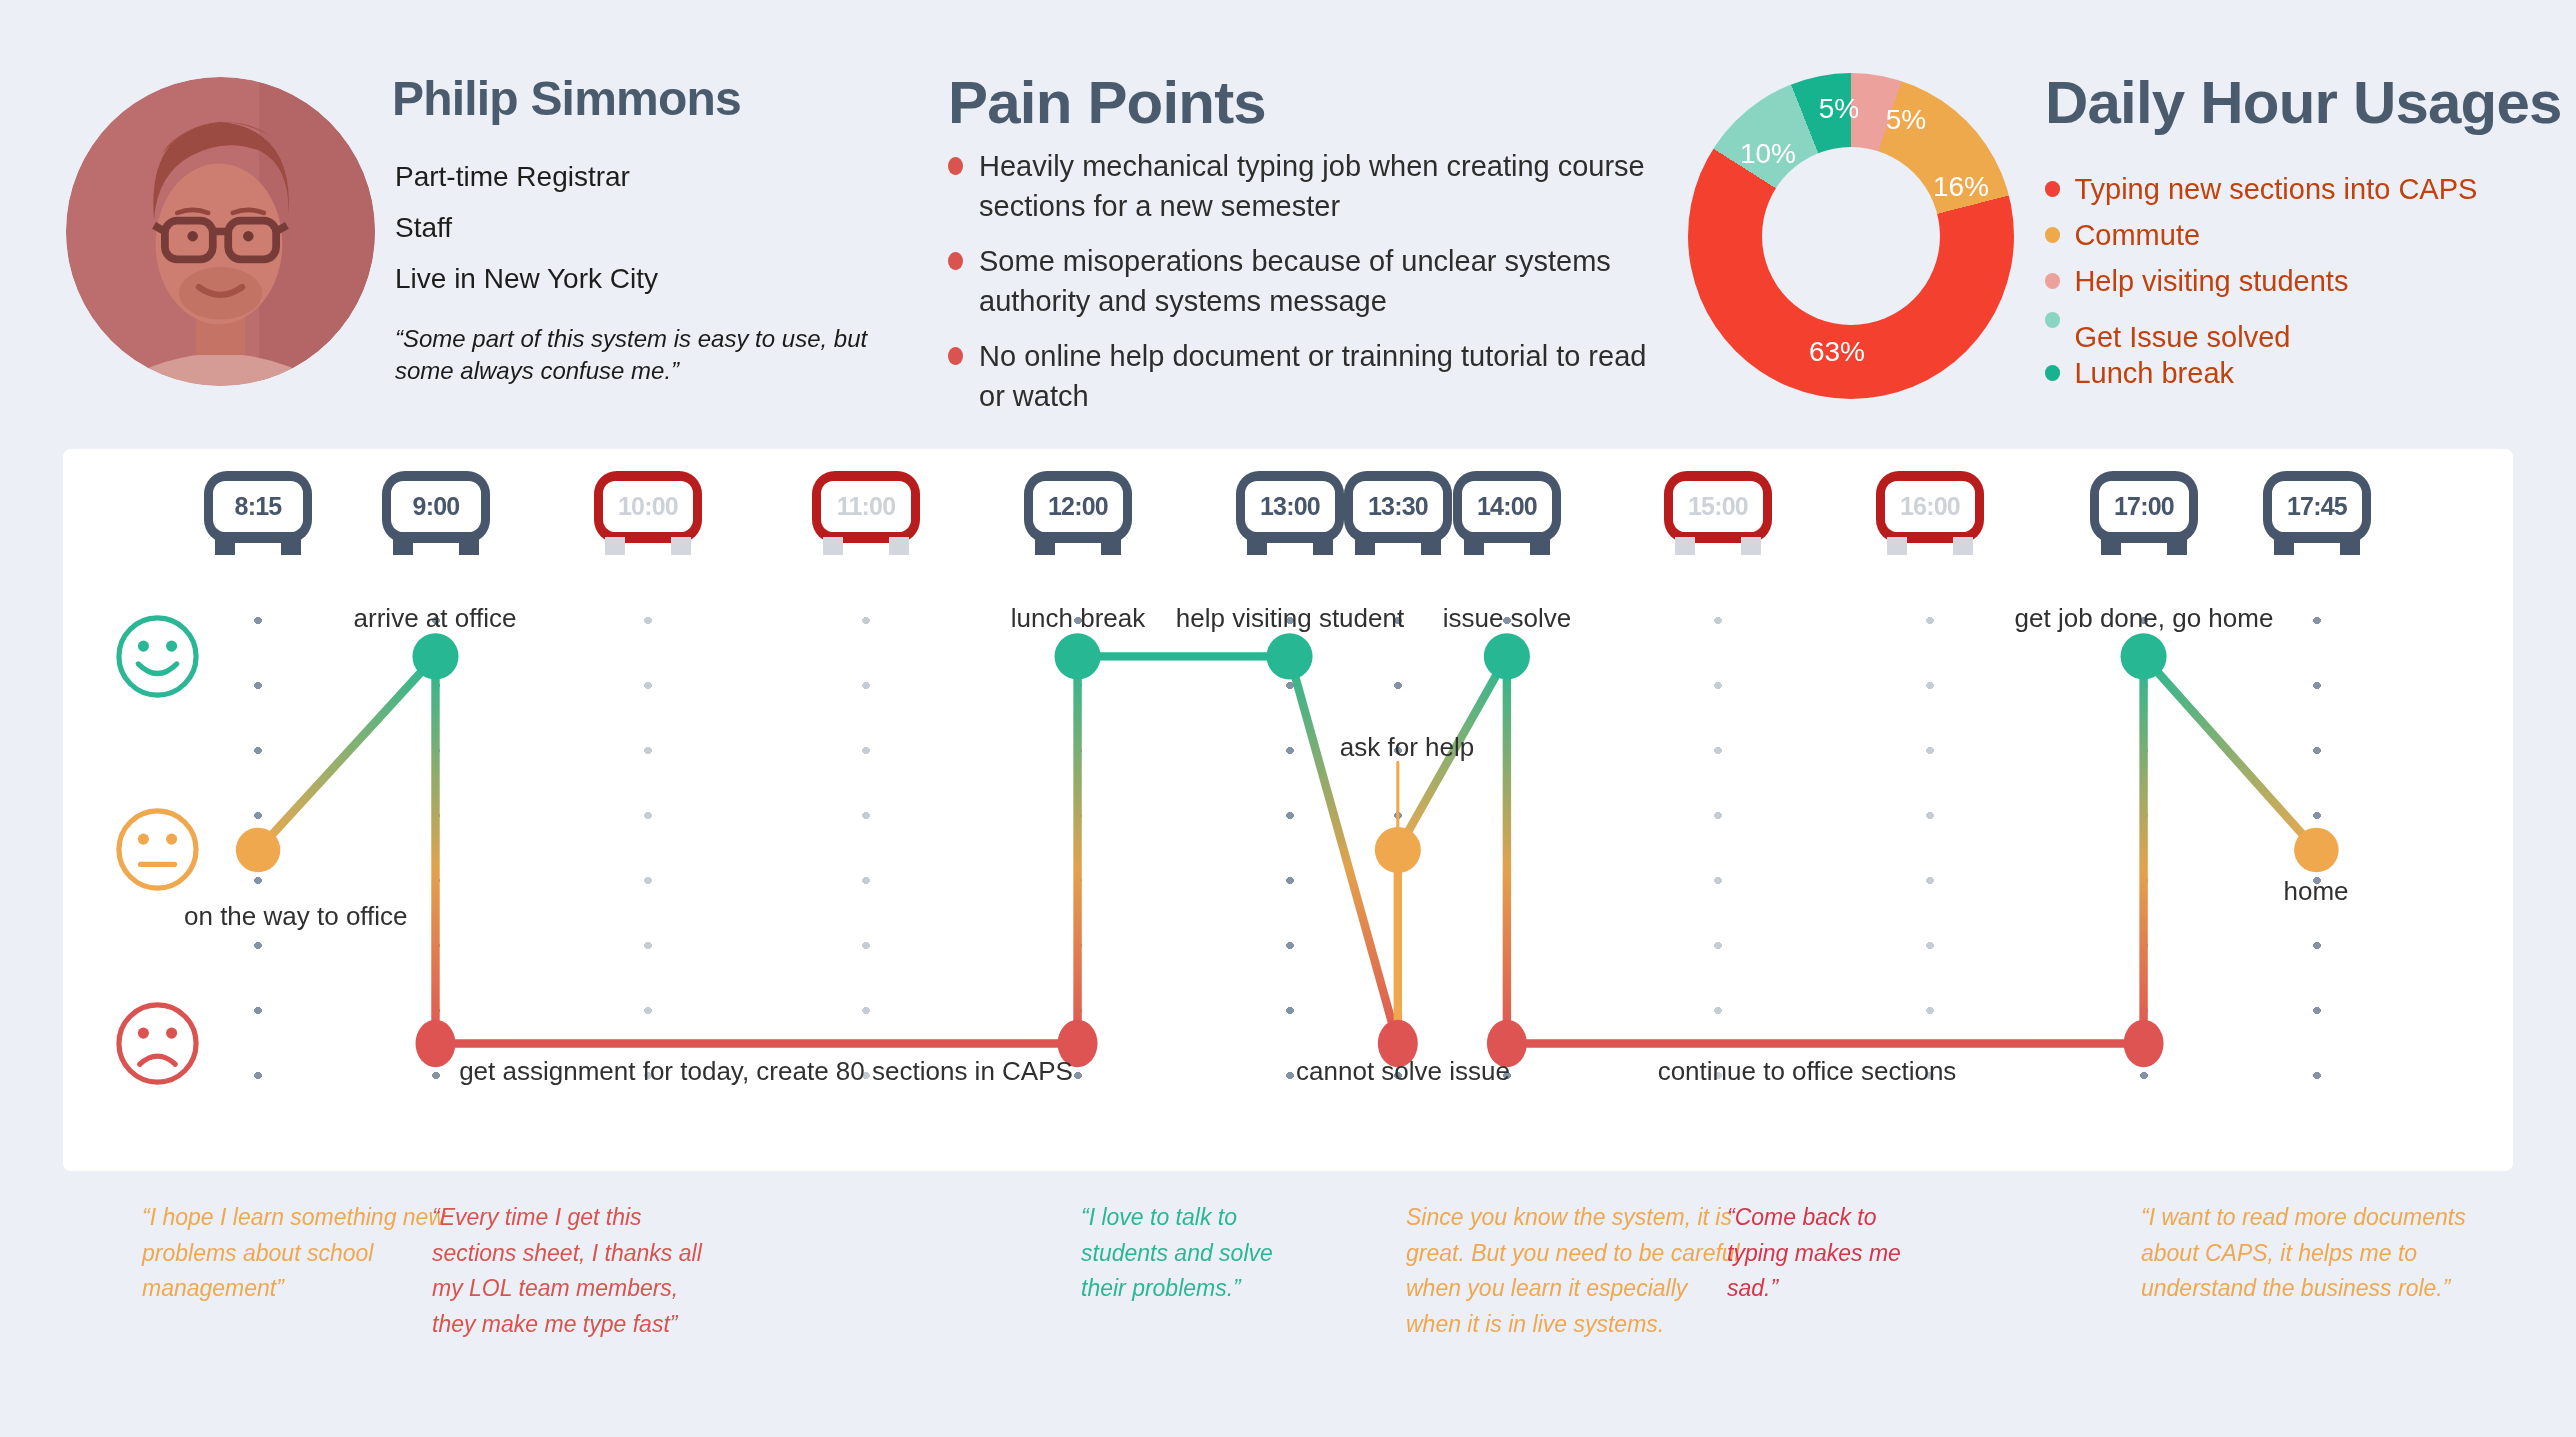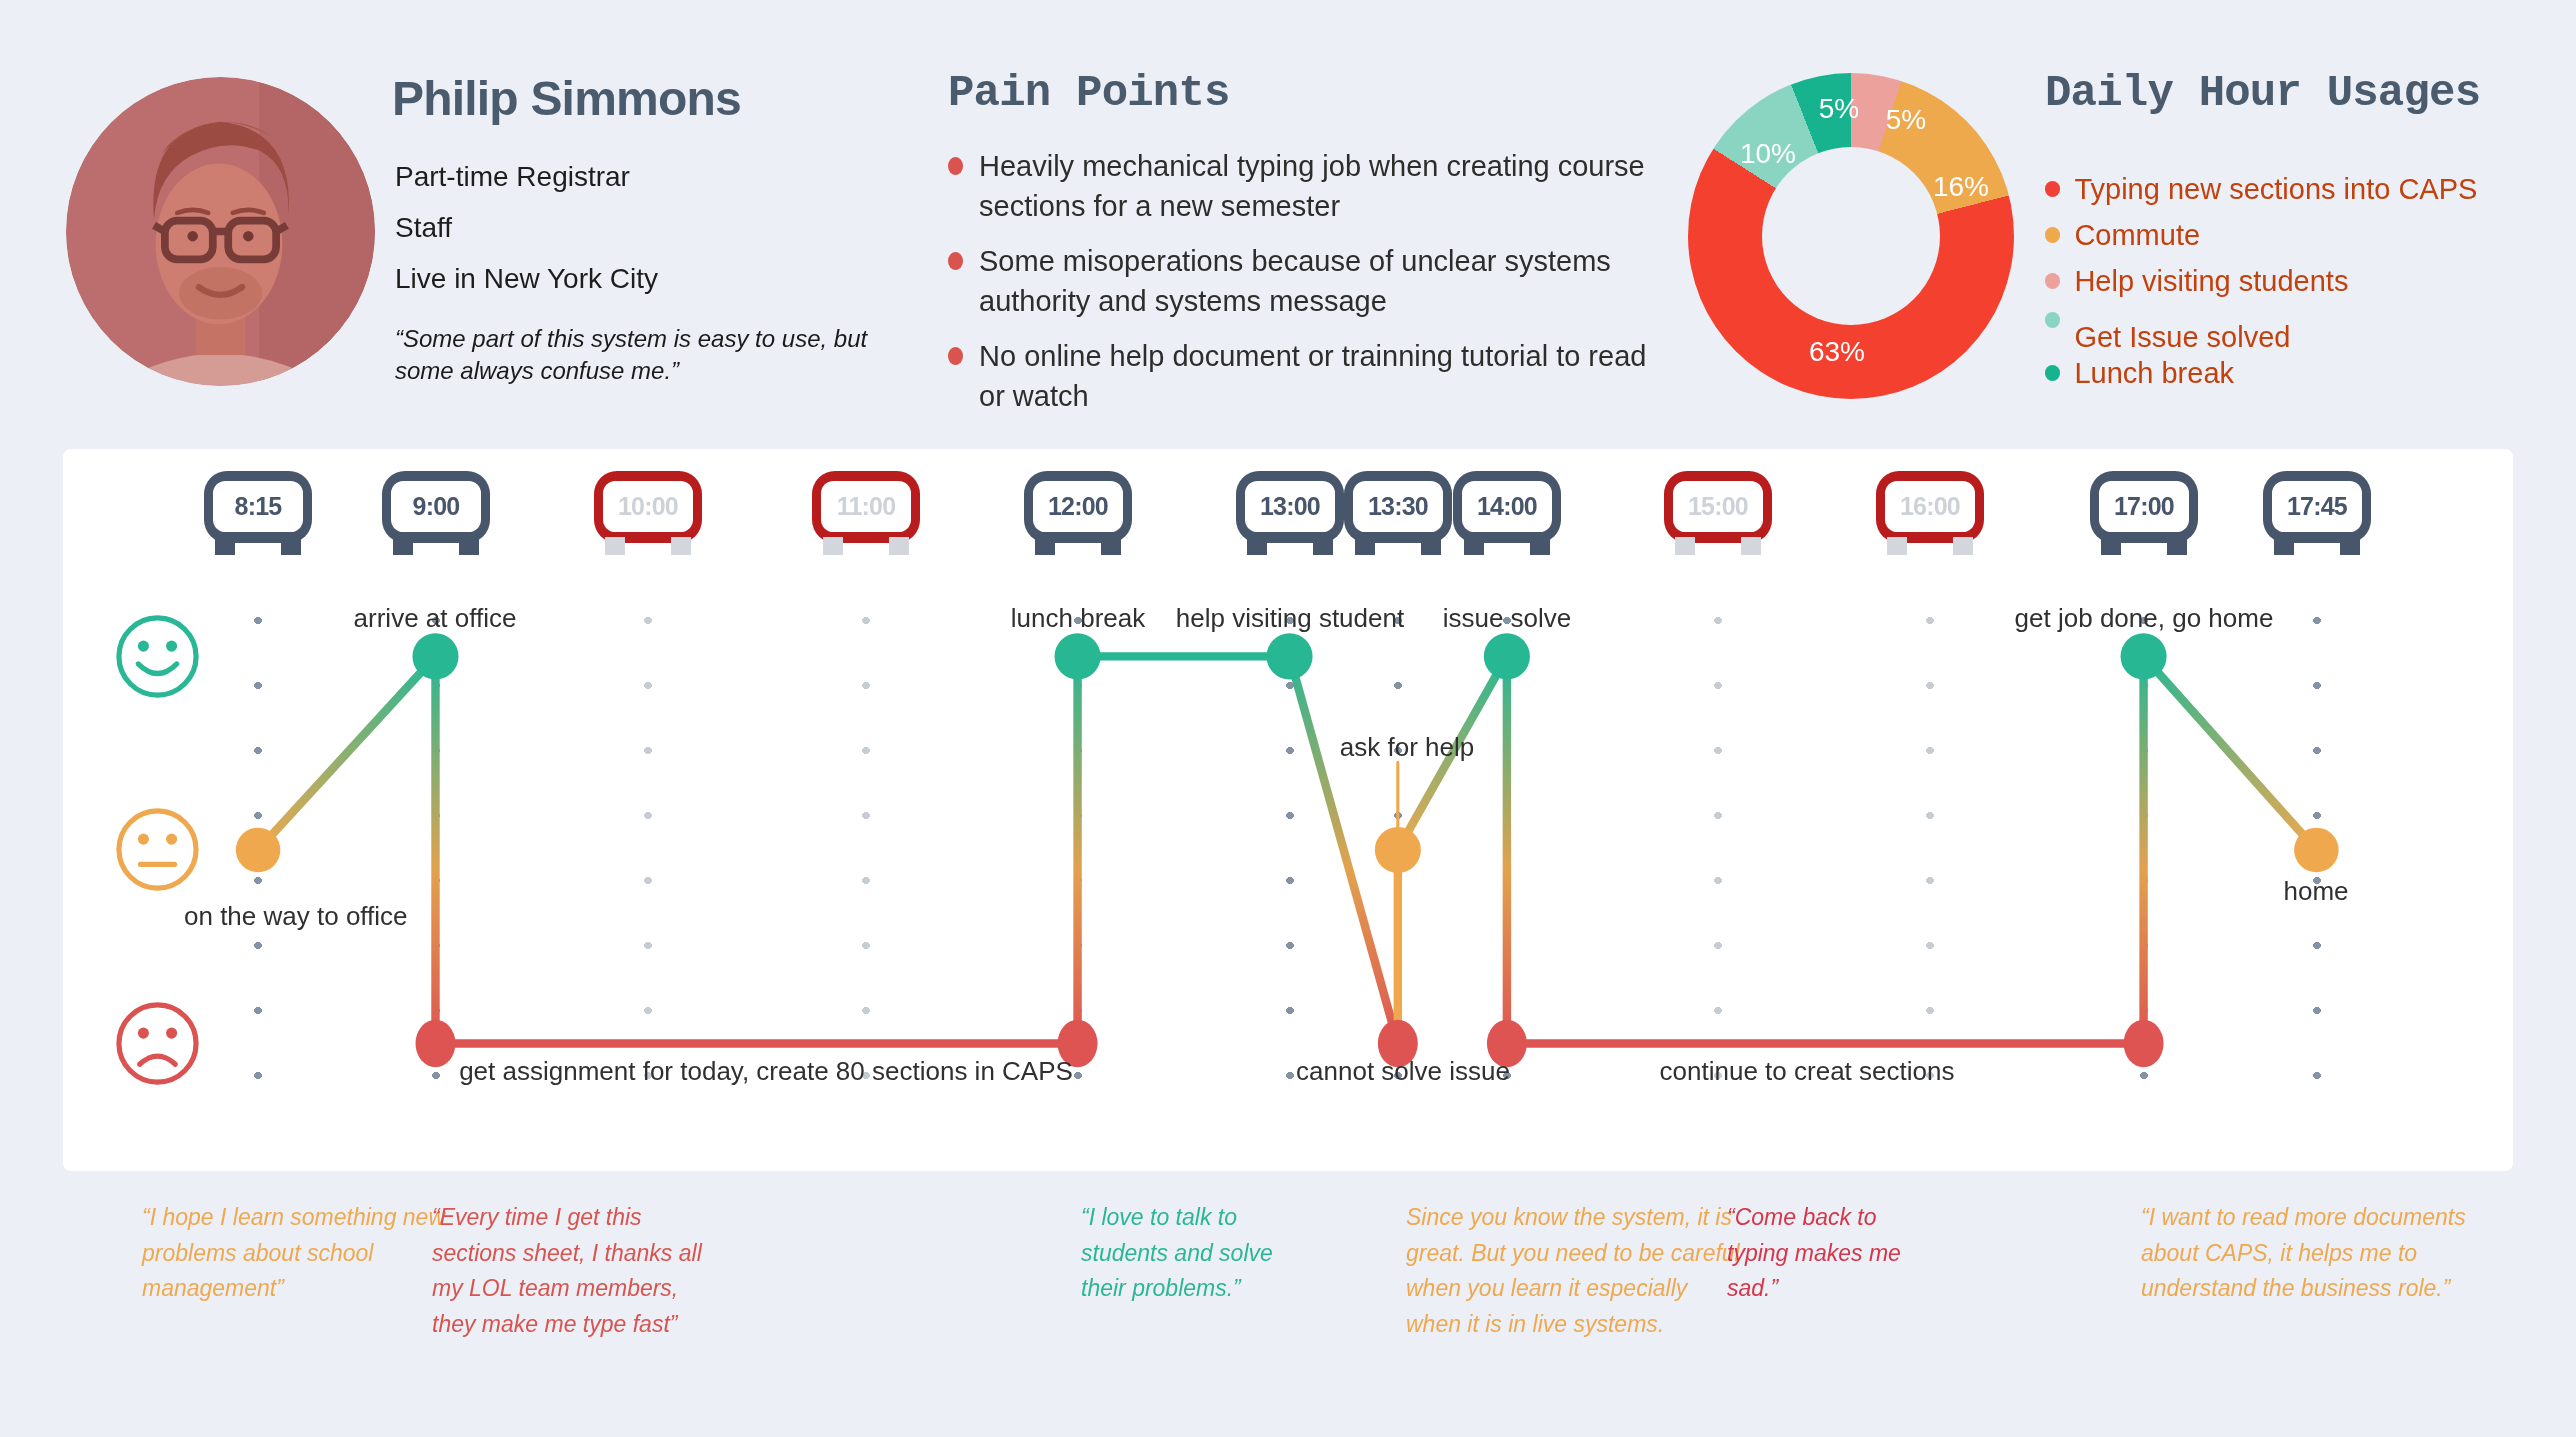--- a/index.html
+++ b/index.html
@@ -4,21 +4,21 @@
 <style>
   html,body{margin:0;padding:0;width:2576px;height:1438px;overflow:hidden;
     background:#eceff5;font-family:"Liberation Sans","DejaVu Sans",sans-serif;}
   
   .avatar{position:absolute;left:66px;top:77px;width:309px;height:309px;border-radius:50%;overflow:hidden;}
   .persona-name{position:absolute;left:392px;top:71px;font-size:48px;font-weight:bold;color:#4b5b6e;letter-spacing:-0.8px;}
   .persona-details{position:absolute;left:395px;top:151px;font-size:28px;color:#1d1d1d;}
   .persona-details div{height:51px;line-height:51px;}
   .persona-quote{position:absolute;left:395px;top:323px;width:495px;font-size:24px;font-style:italic;
     font-weight:400;color:#1b1b1b;line-height:1.32;}
-  .section-title{position:absolute;font-size:44px;font-weight:bold;color:#4b5b6e;letter-spacing:-0.8px;font-family:Liberation Mono, monospace;}
+  .section-title{position:absolute;font-size:60px;font-weight:bold;color:#4b5b6e;letter-spacing:-0.8px;}
   .pain-item{position:absolute;left:948px;width:730px;font-size:29px;color:#2d2d2d;line-height:1.38;}
   .pain-item .bullet{position:absolute;left:0;top:10.8px;width:14.6px;height:18.4px;border-radius:50%;background:#d9534f;}
   .pain-item .ptext{display:block;margin-left:31px;}
   
   .donut{position:absolute;left:1688px;top:73px;width:326px;height:326px;border-radius:50%;}
   .donut::after{content:"";position:absolute;inset:74px;border-radius:50%;background:#eceff5;}
   .pct{position:absolute;transform:translate(-50%,-50%);font-size:28px;color:#fff;z-index:3;}
   .legend-item{position:absolute;left:2045px;height:34px;display:flex;align-items:center;}
   .lgdot{width:15.4px;height:15.4px;border-radius:50%;margin-right:14px;flex:0 0 auto;}
   .lgdot.raised{transform:translateY(-17px);}
@@ -276,21 +276,21 @@
   </svg>
 
   <div class="jlabel leftalign" style="left:121px;top:427px">on the way to office</div>
   <div class="jlabel" style="left:372px;top:154px">arrive at office</div>
   <div class="jlabel" style="left:703px;top:607px">get assignment for today, create 80 sections in CAPS</div>
   <div class="jlabel" style="left:1015px;top:154px">lunch break</div>
   <div class="jlabel" style="left:1227px;top:154px">help visiting student</div>
   <div class="jlabel" style="left:1344px;top:283px">ask for help</div>
   <div class="jlabel" style="left:1340px;top:607px">cannot solve issue</div>
   <div class="jlabel" style="left:1444px;top:154px">issue solve</div>
-  <div class="jlabel" style="left:1744px;top:607px">continue to creat sections</div>
+  <div class="jlabel" style="left:1744px;top:607px">continue to office sections</div>
   <div class="jlabel" style="left:2081px;top:154px">get job done, go home</div>
   <div class="jlabel" style="left:2253px;top:427px">home</div>
 </div>
 
 <div class="bquote" style="left: 142px; top: 1200px; width: 307px; color: rgb(240, 168, 78);">“I hope I learn something new problems about school management”</div>
 <div class="bquote" style="left: 432px; top: 1200px; width: 296px; color: rgb(217, 83, 79);">“Every time I get this sections sheet, I thanks all my LOL team members, they make me type fast”</div>
 <div class="bquote" style="left: 1081px; top: 1200px; width: 204px; color: rgb(42, 183, 149);">“I love to talk to students and solve their problems.”</div>
 <div class="bquote" style="left: 1406px; top: 1200px; width: 342px; color: rgb(240, 168, 78);">Since you know the system, it is great. But you need to be careful when you learn it especially when it is in live systems.</div>
 <div class="bquote" style="left: 1727px; top: 1200px; width: 184px; color: rgb(214, 54, 73);">“Come back to typing makes me sad.”</div>
 <div class="bquote" style="left: 2141px; top: 1200px; width: 330px; color: rgb(240, 168, 78);">“I want to read more documents about CAPS, it helps me to understand the business role.”</div>

